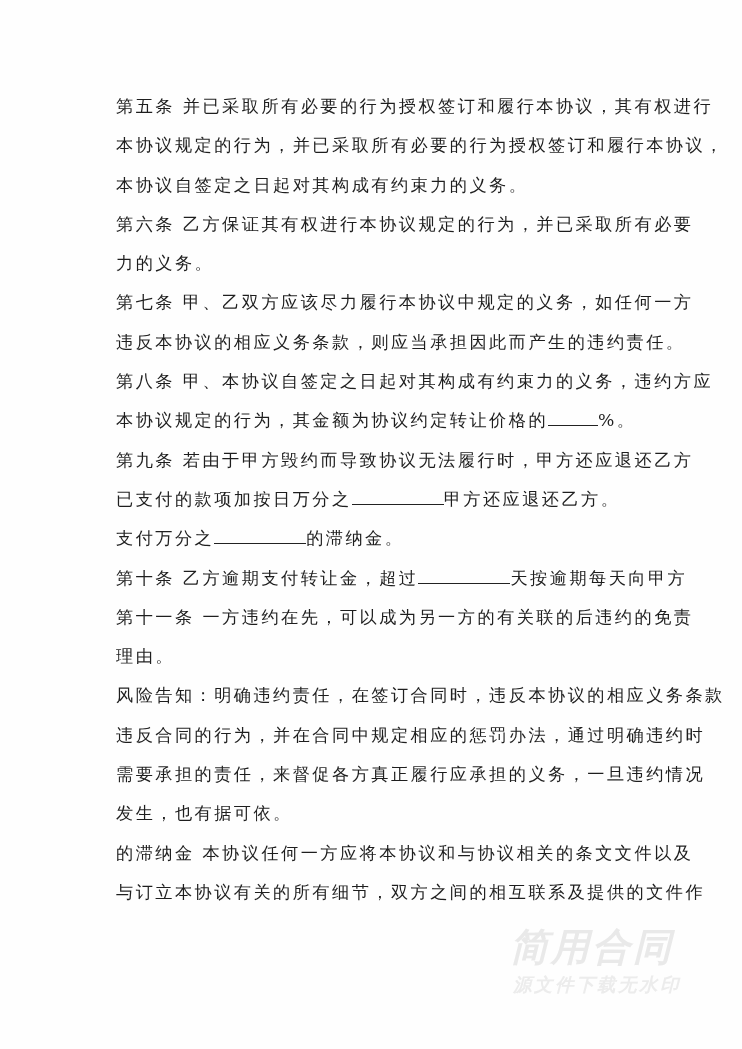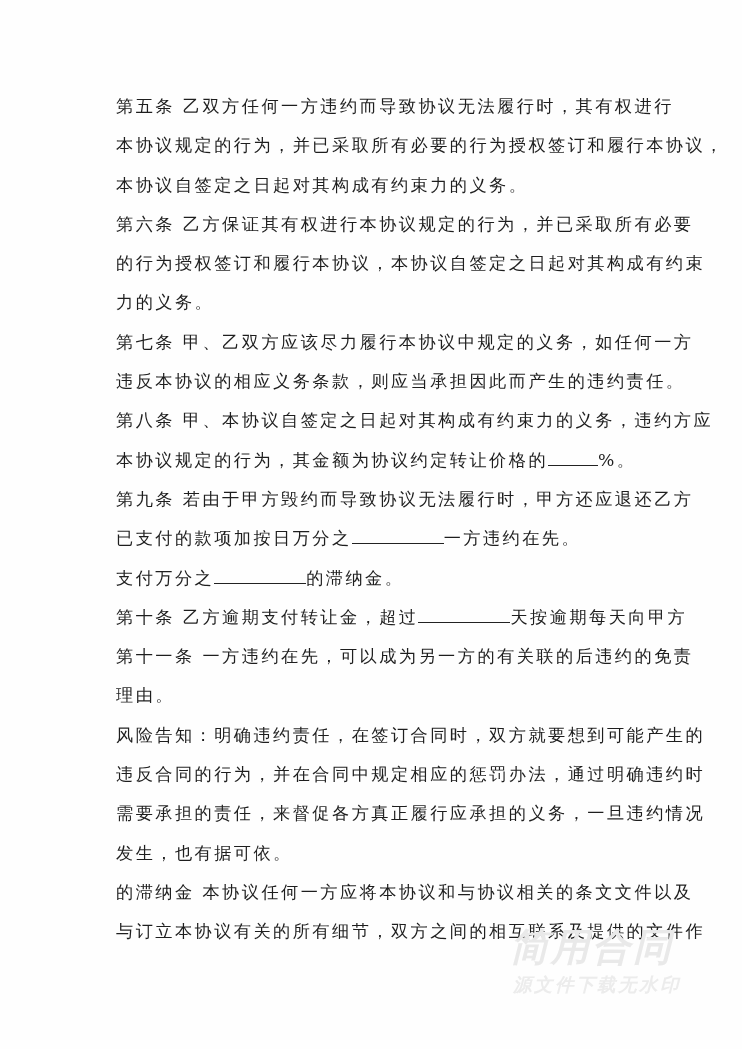--- a/index.html
+++ b/index.html
@@ -15,45 +15,44 @@
              color: #e9e9e9; white-space: nowrap; }
   .wm-sub { position: absolute; left: 513px; top: 972px; font-family: "DejaVu Sans", sans-serif;
             font-weight: bold; font-style: italic; font-size: 18.5px; letter-spacing: 2.5px;
             color: #ececec; white-space: nowrap; }
 </style>
 </head>
 <body>
 
 <div class="page">
   <div class="content">
-    <div class="line">第五条 乙双方任何一方违约而导致协议无法履行时，其有权进行</div>
+    <div class="line">第五条 并已采取所有必要的行为授权签订和履行本协议，其有权进行</div>
     <div class="line">本协议规定的行为，并已采取所有必要的行为授权签订和履行本协议，</div>
     <div class="line">本协议自签定之日起对其构成有约束力的义务。</div>
     <div class="line">第六条 乙方保证其有权进行本协议规定的行为，并已采取所有必要</div>
-    <div class="line">的行为授权签订和履行本协议，本协议自签定之日起对其构成有约束</div>
     <div class="line">力的义务。</div>
     <div class="line">第七条 甲、乙双方应该尽力履行本协议中规定的义务，如任何一方</div>
     <div class="line">违反本协议的相应义务条款，则应当承担因此而产生的违约责任。</div>
     <div class="line">第八条 甲、本协议自签定之日起对其构成有约束力的义务，违约方应</div>
     <div class="line">
       <span>本协议规定的行为，其金额为协议约定转让价格的</span><span class="blank" style="width: 50px;"></span><span>%。</span>
     </div>
     <div class="line">第九条 若由于甲方毁约而导致协议无法履行时，甲方还应退还乙方</div>
     <div class="line">
-      <span>已支付的款项加按日万分之</span><span class="blank" style="width: 92px;"></span><span>一方违约在先。</span>
+      <span>已支付的款项加按日万分之</span><span class="blank" style="width: 92px;"></span><span>甲方还应退还乙方。</span>
     </div>
     <div class="line">
       <span>支付万分之</span><span class="blank" style="width: 92px;"></span><span>的滞纳金。</span>
     </div>
     <div class="line">
       <span>第十条 乙方逾期支付转让金，超过</span><span class="blank" style="width: 92px;"></span><span>天按逾期每天向甲方</span>
     </div>
     <div class="line">第十一条 一方违约在先，可以成为另一方的有关联的后违约的免责</div>
     <div class="line">理由。</div>
-    <div class="line">风险告知：明确违约责任，在签订合同时，双方就要想到可能产生的</div>
+    <div class="line">风险告知：明确违约责任，在签订合同时，违反本协议的相应义务条款</div>
     <div class="line">违反合同的行为，并在合同中规定相应的惩罚办法，通过明确违约时</div>
     <div class="line">需要承担的责任，来督促各方真正履行应承担的义务，一旦违约情况</div>
     <div class="line">发生，也有据可依。</div>
     <div class="line">的滞纳金 本协议任何一方应将本协议和与协议相关的条文文件以及</div>
     <div class="line">与订立本协议有关的所有细节，双方之间的相互联系及提供的文件作</div>
   </div>
 
   <div class="wm-main">简用合同</div>
   <div class="wm-sub">源文件下载无水印</div>
 </div>

